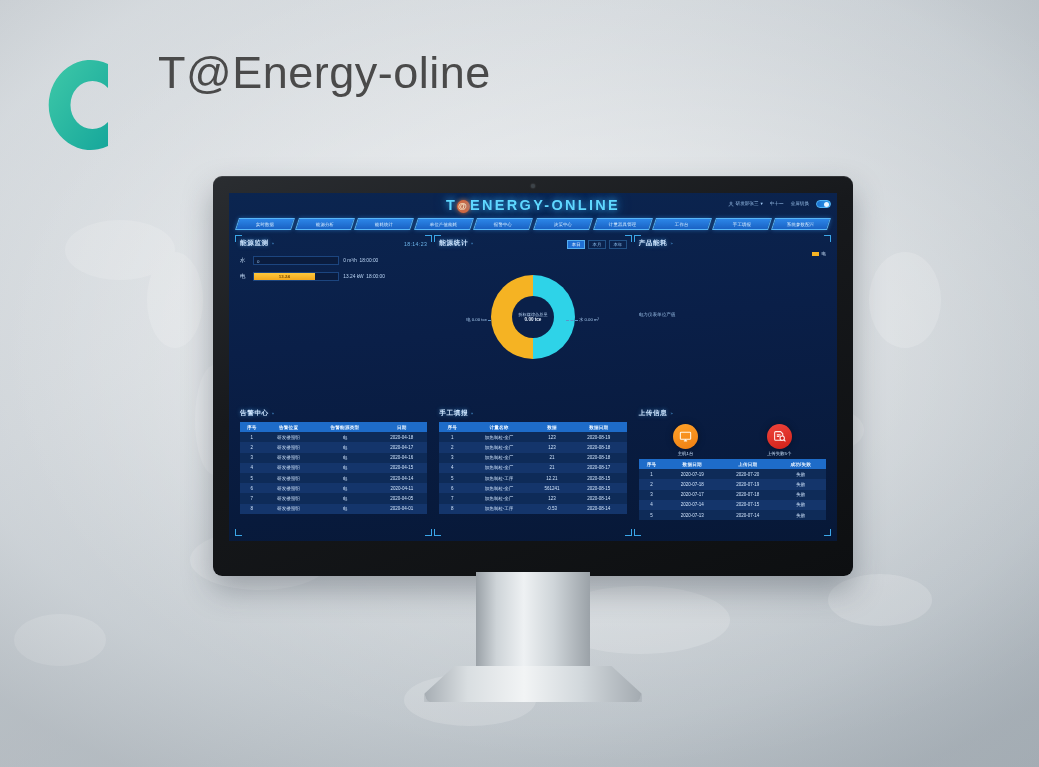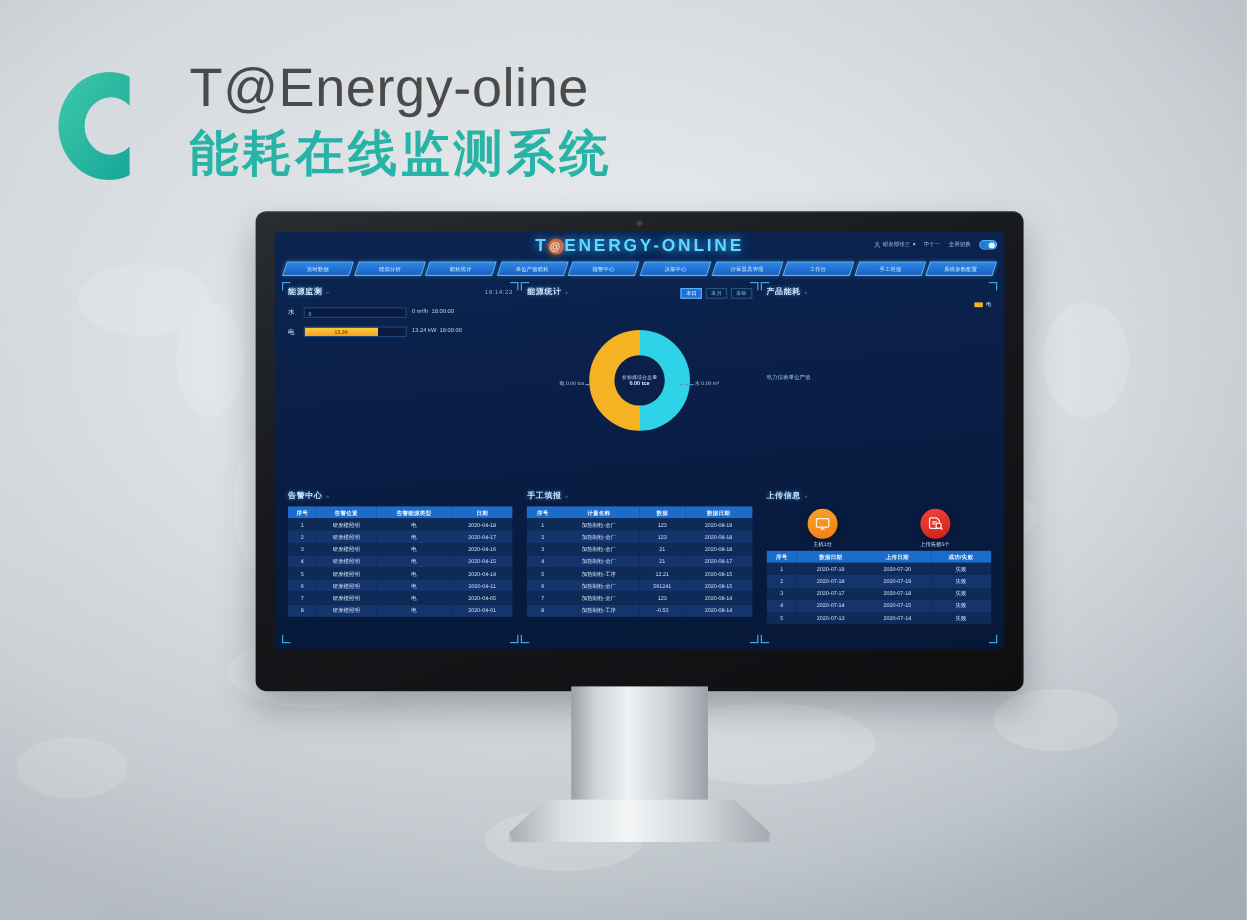--- a/index.html
+++ b/index.html
@@ -250,21 +250,20 @@
     <defs>
       <linearGradient id="cg" x1="0" y1="0" x2="1" y2="1">
         <stop offset="0" stop-color="#3fc9a8"></stop>
         <stop offset="1" stop-color="#16a79b"></stop>
       </linearGradient>
     </defs>
     <path d="M62 8 A42 45 0 1 0 62 90 L62 66 A22 24 0 1 1 62 32 Z" fill="url(#cg)"></path>
   </svg>
   <div class="brand-text">
     <div class="brand-en">T@Energy-oline</div>
-    <div class="brand-cn">能耗在线监测系统</div>
   </div>
 </div>
 
 <div class="monitor">
   <div class="bezel">
     <div class="webcam"></div>
   </div>
 
   <div class="screen">
     <div class="dash">

